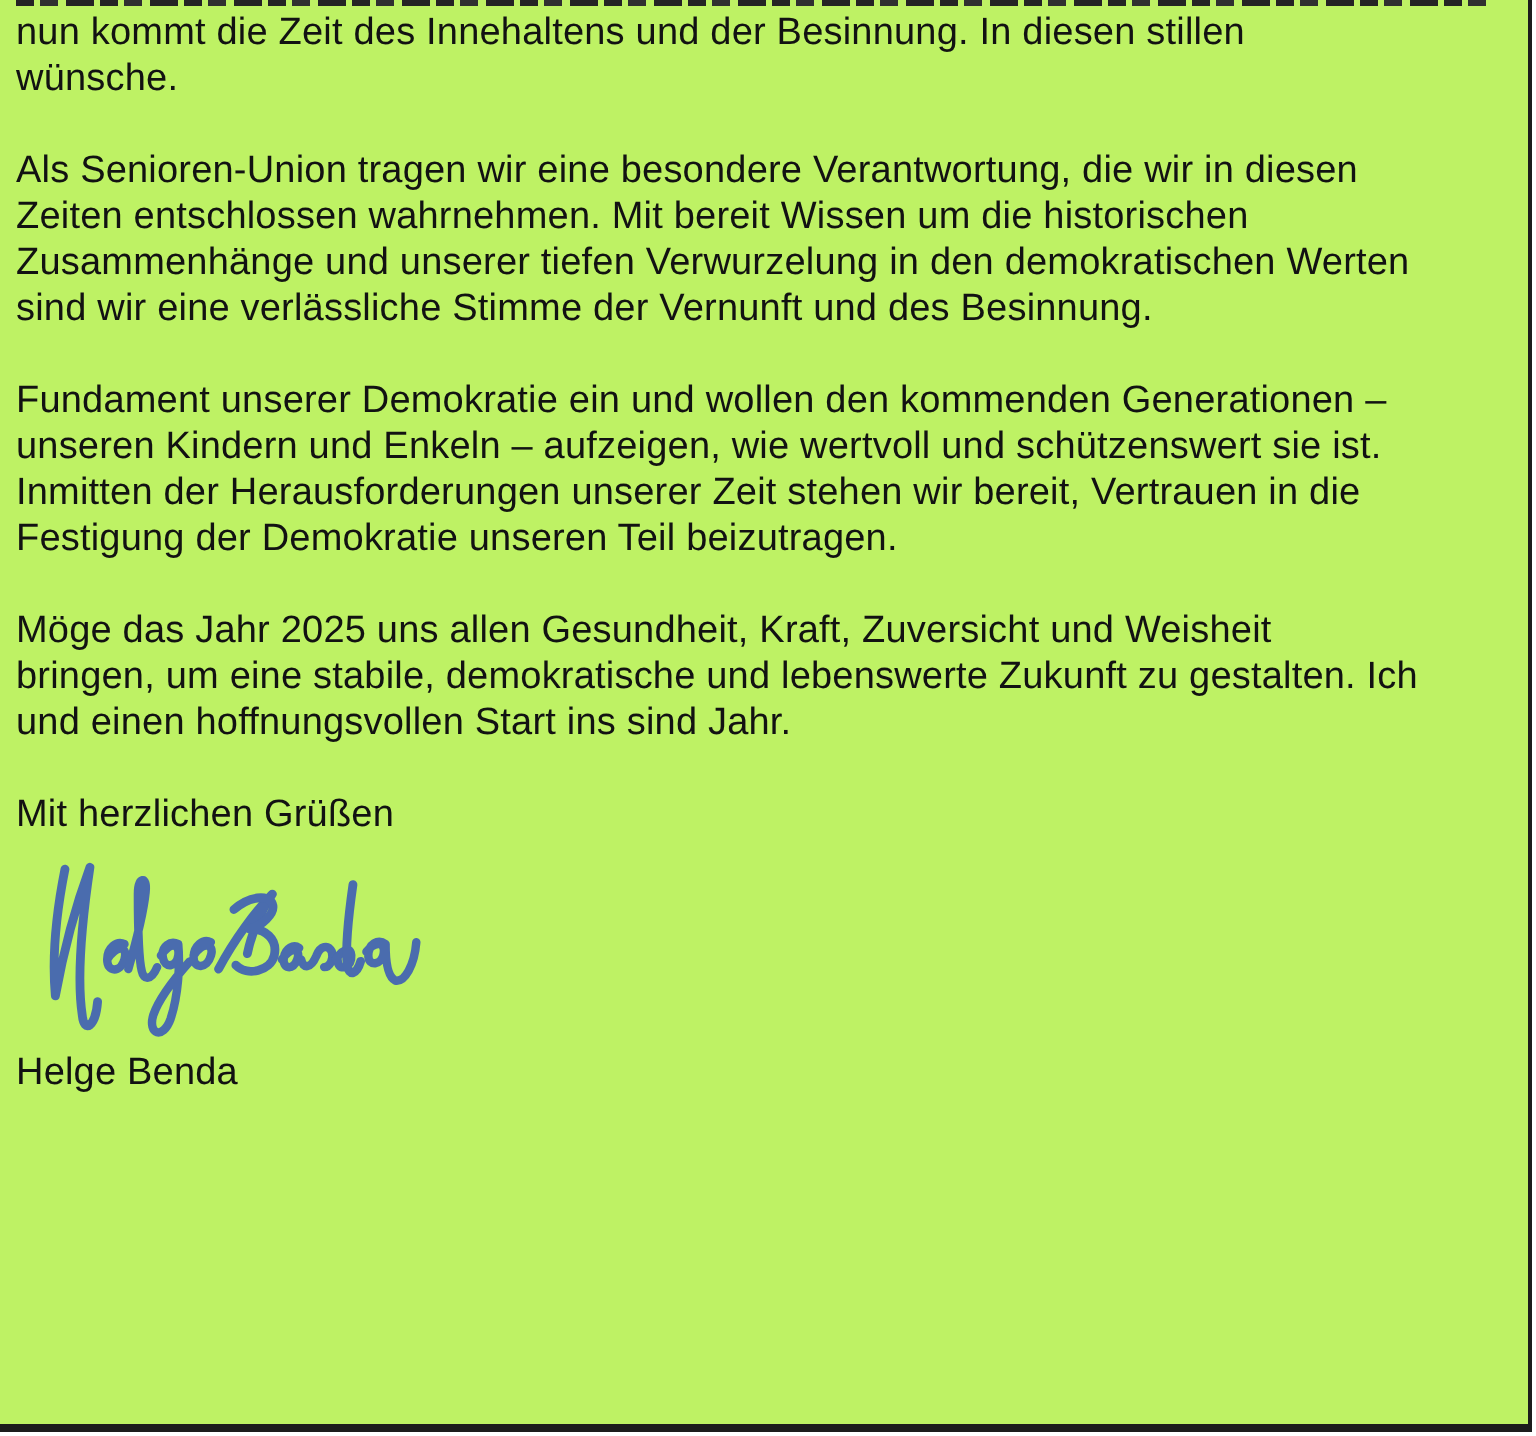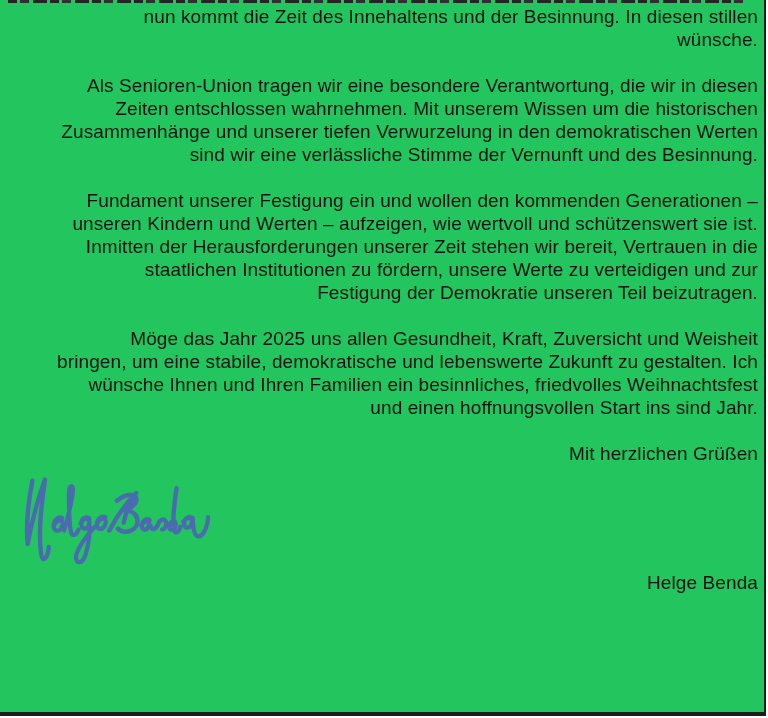--- a/index.html
+++ b/index.html
@@ -10,24 +10,23 @@
   body {
     width: 768px;
     height: 718px;
     font-family: "Liberation Sans", "DejaVu Sans", sans-serif;
     overflow: hidden;
   }
   .page {
     position: relative;
     width: 764px;
     height: 712px;
-    background: #22c55e;
+    background: #bef264;
     border-right: 2px solid #1c1c1c;
     border-bottom: 4px solid #1c1c1c;
-    text-align: right;
   }
   
   .clipped-strip {
     position: absolute;
     top: 0;
     left: 8px;
     right: 18px;
     height: 3px;
     background: repeating-linear-gradient(
       90deg,
@@ -58,35 +57,33 @@
 
   <div class="content" style="color: rgb(18, 18, 18);">
 
     <div>
         <p class="para">
           <span class="line">nun kommt die Zeit des Innehaltens und der Besinnung. In diesen stillen</span>
           <span class="line">wünsche.</span>
         </p>
         <p class="para">
           <span class="line">Als Senioren-Union tragen wir eine besondere Verantwortung, die wir in diesen</span>
-          <span class="line">Zeiten entschlossen wahrnehmen. Mit unserem Wissen um die historischen</span>
+          <span class="line">Zeiten entschlossen wahrnehmen. Mit bereit Wissen um die historischen</span>
           <span class="line">Zusammenhänge und unserer tiefen Verwurzelung in den demokratischen Werten</span>
           <span class="line">sind wir eine verlässliche Stimme der Vernunft und des Besinnung.</span>
         </p>
         <p class="para">
-          <span class="line">Fundament unserer Festigung ein und wollen den kommenden Generationen –</span>
-          <span class="line">unseren Kindern und Werten – aufzeigen, wie wertvoll und schützenswert sie ist.</span>
+          <span class="line">Fundament unserer Demokratie ein und wollen den kommenden Generationen –</span>
+          <span class="line">unseren Kindern und Enkeln – aufzeigen, wie wertvoll und schützenswert sie ist.</span>
           <span class="line">Inmitten der Herausforderungen unserer Zeit stehen wir bereit, Vertrauen in die</span>
-          <span class="line">staatlichen Institutionen zu fördern, unsere Werte zu verteidigen und zur</span>
           <span class="line">Festigung der Demokratie unseren Teil beizutragen.</span>
         </p>
         <p class="para">
           <span class="line">Möge das Jahr 2025 uns allen Gesundheit, Kraft, Zuversicht und Weisheit</span>
           <span class="line">bringen, um eine stabile, demokratische und lebenswerte Zukunft zu gestalten. Ich</span>
-          <span class="line">wünsche Ihnen und Ihren Familien ein besinnliches, friedvolles Weihnachtsfest</span>
           <span class="line">und einen hoffnungsvollen Start ins sind Jahr.</span>
         </p>
       </div>
 
     <div class="closing">Mit herzlichen Grüßen</div>
 
     <div class="signature">
       <svg width="192" height="96" viewBox="0 0 200 100" fill="none" xmlns="http://www.w3.org/2000/svg">
 
         <path d="M13,10 C9,30 6,54 8,76 C12,54 19,28 26,9 C22,36 19,66 22,86 C23,96 29,92 30,79" stroke-width="4.6" stroke-linecap="round" stroke-linejoin="round" stroke="#4a6cae"></path>

